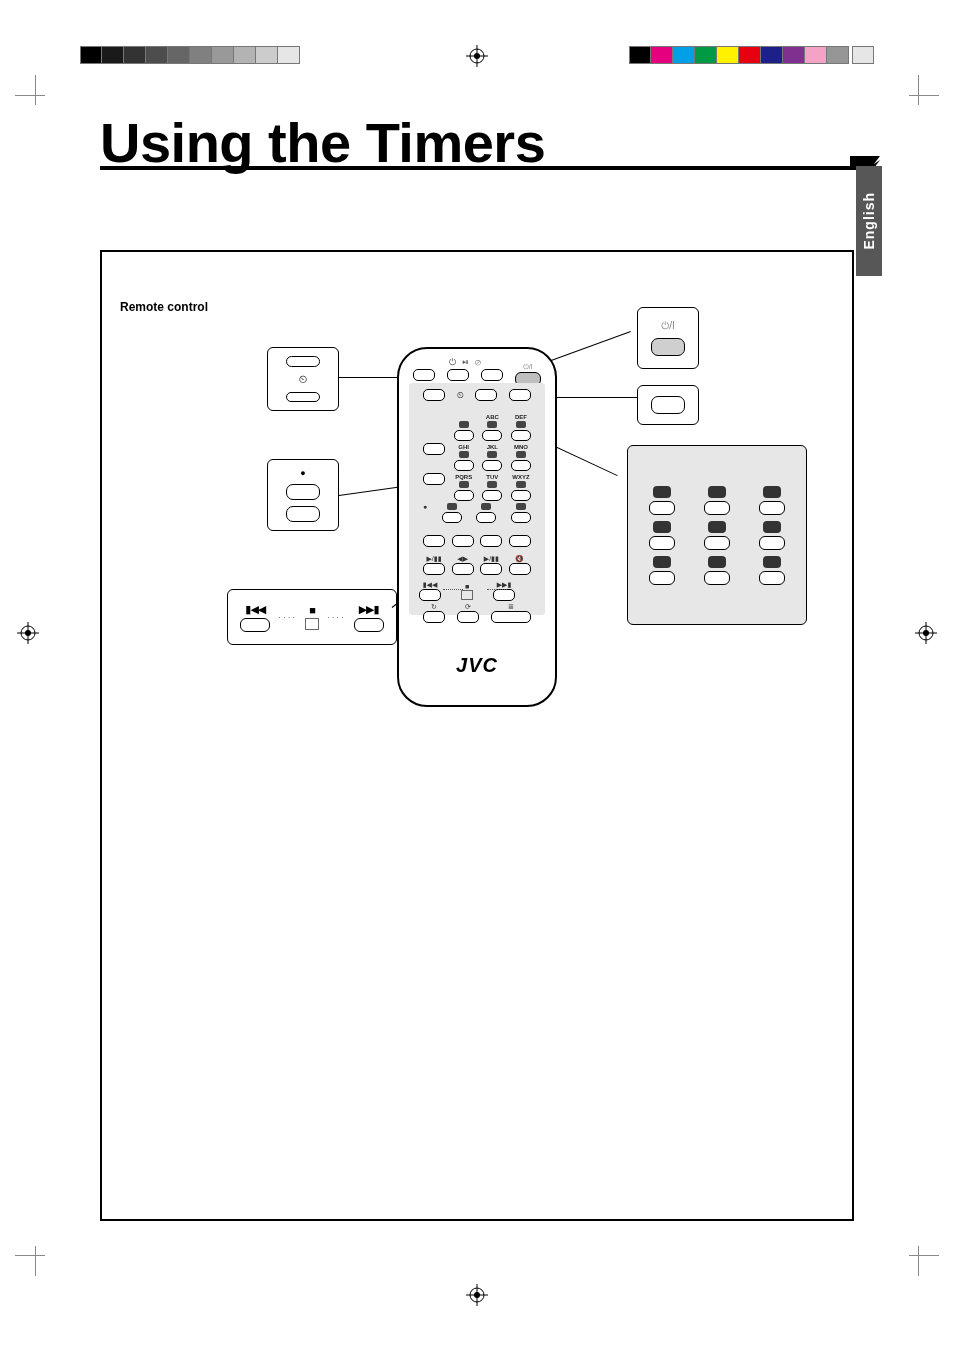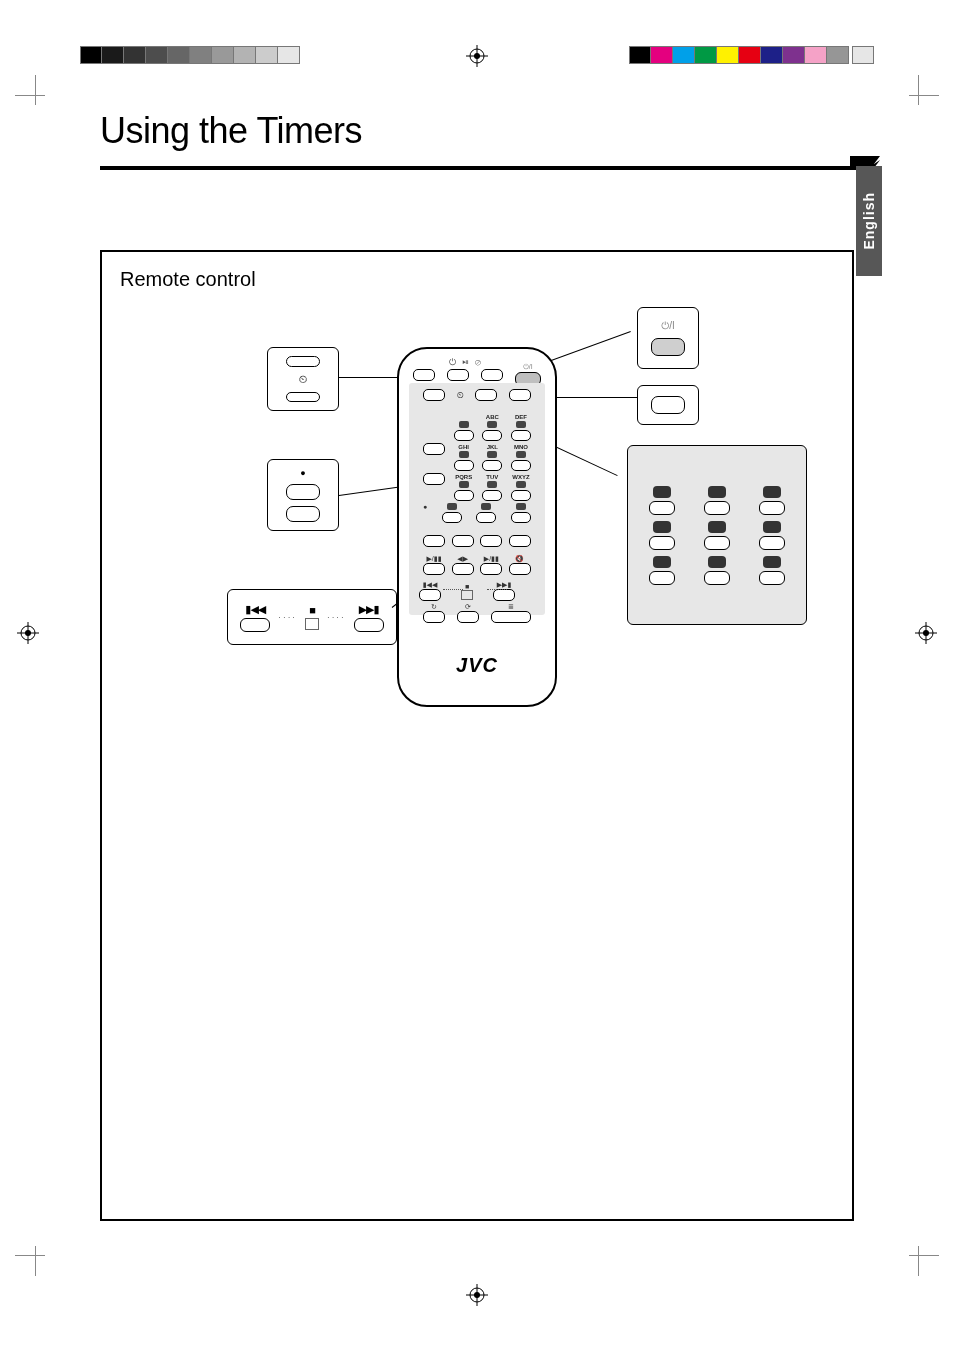--- a/index.html
+++ b/index.html
@@ -34,35 +34,35 @@
   .colorbar { position: absolute; top: 46px; height: 18px; display: flex; }
   .colorbar.left { left: 80px; }
   .colorbar.right { right: 105px; }
   .colorbar .sw { width: 22px; height: 18px; border: 1px solid #777; border-left: none; }
   .colorbar .sw:first-child { border-left: 1px solid #777; }
   .gap-sw { width: 22px; height: 18px; border: 1px solid #777; position: absolute; top: 46px; right: 80px; }
 
   
   .content { position: absolute; left: 100px; top: 110px; right: 100px; bottom: 130px; }
 
-  h1.title { font-size: 36px; font-weight: 400; letter-spacing: -0.5px; padding-bottom: 6px; }
+  h1.title { font-size: 56px; font-weight: 700; letter-spacing: -0.5px; padding-bottom: 6px; }
   .thick-rule { position: absolute; left: 0; right: -10px; height: 4px; background: #000; top: 56px; }
   
   .arrow { position: absolute; right: -26px; top: 40px; }
   .arrow svg { width: 30px; height: 22px; }
 
   .lang-tab { position: absolute; right: -28px; top: 56px; width: 26px; height: 110px;
               background: #575757; display: flex; align-items: center; justify-content: center; }
   .lang-tab span { color: #fff; font-weight: 700; font-size: 14px;
                    writing-mode: vertical-rl; transform: rotate(180deg); letter-spacing: 1px; }
 
   
   .panel { position: absolute; left: 0; right: 0; top: 140px; bottom: 0;
            border: 2px solid #000; }
-  .panel-title { font-weight: 400; font-size: 20px; padding: 16px 18px 0 18px; }
+  .panel-title { font-weight: 700; font-size: 12px; padding: 16px 18px 0 18px; margin-top: 32px; }
 
   
   .diagram { position: absolute; left: 50%; top: 55px; transform: translateX(-50%);
              width: 560px; height: 440px; }
 
   
   .remote { position: absolute; left: 200px; top: 40px; width: 160px; height: 360px;
             border: 2px solid #000; border-radius: 30px; background: #fff; }
   .remote-inner { position: absolute; left: 10px; right: 10px; top: 34px; bottom: 90px;
                   background: #e7e7e7; border-radius: 3px; }

